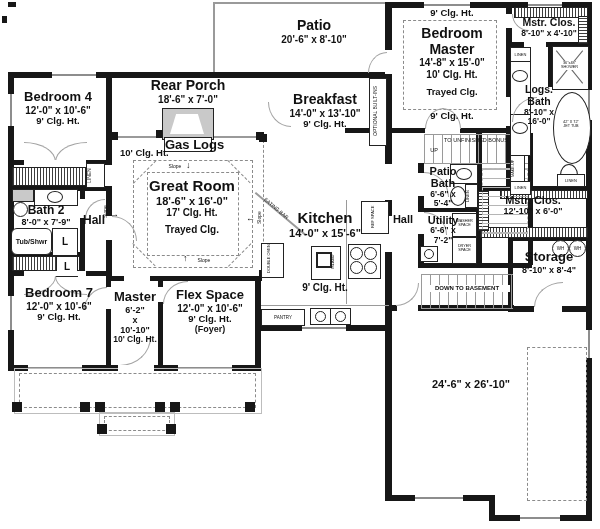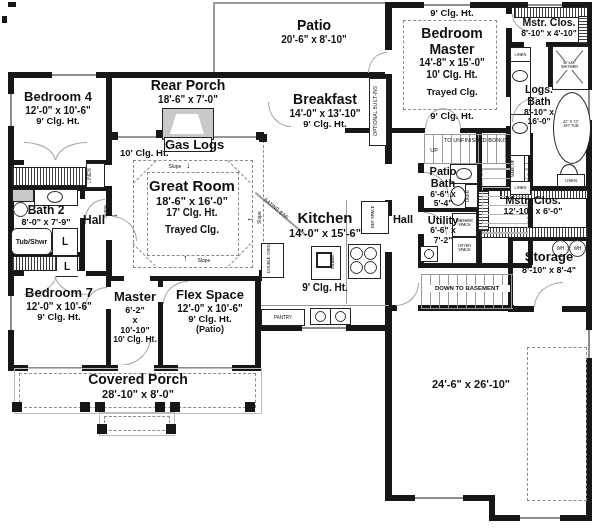--- a/index.html
+++ b/index.html
@@ -366,23 +366,19 @@
     <div class="n13">Master</div>
     <div class="d9">6'-2"</div>
     <div class="d9">x</div>
     <div class="d9">10'-10"</div>
     <div class="c9" style="font-size:8.5px">10' Clg. Ht.</div>
   </div>
   <div class="lbl" style="left:162px;top:288px;width:96px">
     <div class="n13">Flex Space</div>
     <div class="d10">12'-0" x 10'-6"</div>
     <div class="c9">9' Clg. Ht.</div>
-    <div class="d9">(Patio)</div>
-  </div>
-  <div class="lbl" style="left:58px;top:372px;width:160px">
-    <div class="n14">Covered Porch</div>
-    <div class="d11">28'-10" x 8'-0"</div>
+    <div class="d9">(Foyer)</div>
   </div>
   <div class="lbl" style="left:390px;top:378px;width:162px">
     <div class="d11">24'-6" x 26'-10"</div>
   </div>
 
 </div>
 
 </body></html>

